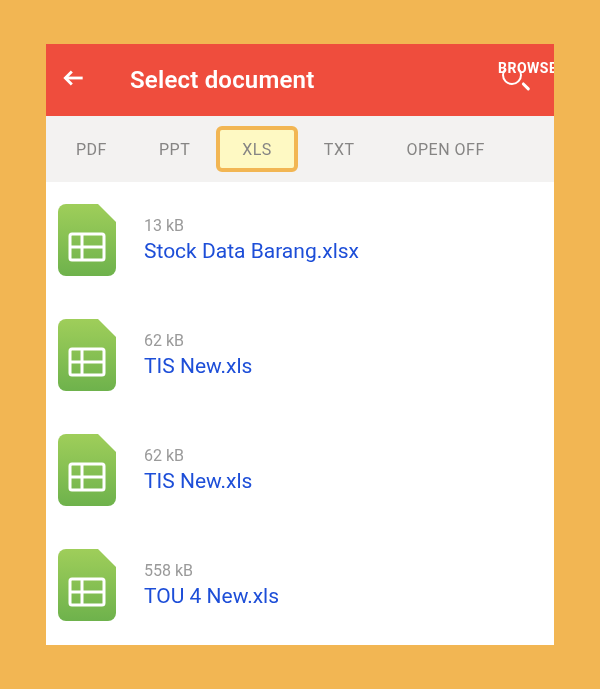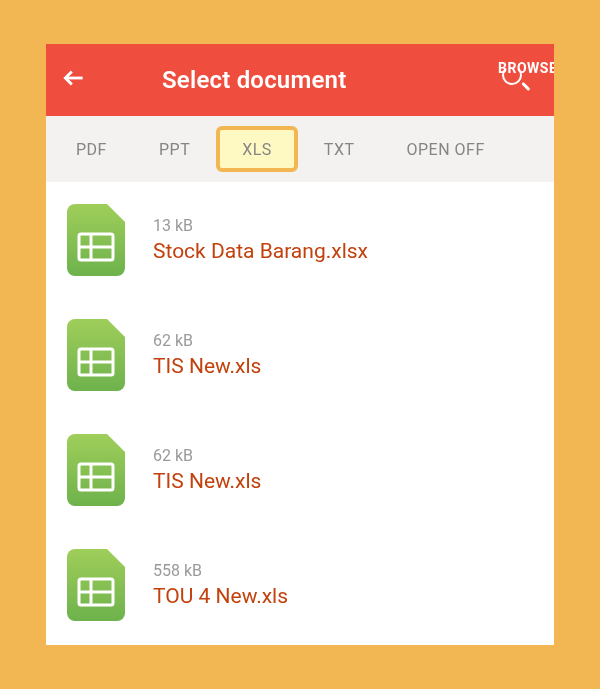--- a/index.html
+++ b/index.html
@@ -19,21 +19,20 @@
     position: relative;
   }
   
   .header {
     background: #ef4d3d;
     height: 72px;
     display: flex;
     align-items: center;
     padding: 0 16px 0 6px;
     position: relative;
-    gap: 32px;
   }
   .back-btn {
     width: 44px; height: 44px;
     display: flex; align-items: center; justify-content: center;
     color: #fff;
     cursor: pointer;
   }
   .back-btn svg { width: 26px; height: 26px; stroke: #fff; stroke-width: 2.6; fill: none; }
   .title {
     color: #fff;
@@ -113,21 +112,20 @@
   
   .list {
     background: #fff;
   }
   .row {
     display: flex;
     align-items: center;
     height: 115px;
     padding: 0 14px 0 12px;
     cursor: pointer;
-    margin-left: 9px;
   }
   .icon-cell {
     width: 78px;
     display: flex;
     justify-content: flex-start;
   }
   .xls-icon {
     width: 58px; height: 72px;
     position: relative;
   }
@@ -138,21 +136,21 @@
     flex-direction: column;
     justify-content: center;
     padding-left: 8px;
   }
   .size {
     color: #9a9a9a;
     font-size: 16px;
     margin-bottom: 4px;
   }
   .fname {
-    color: #c2410c;
+    color: #1d4ed8;
     font-size: 21px;
     font-weight: 400;
   }
 </style>
 </head>
 <body>
 
 <div class="device">
 
   <div class="header">

